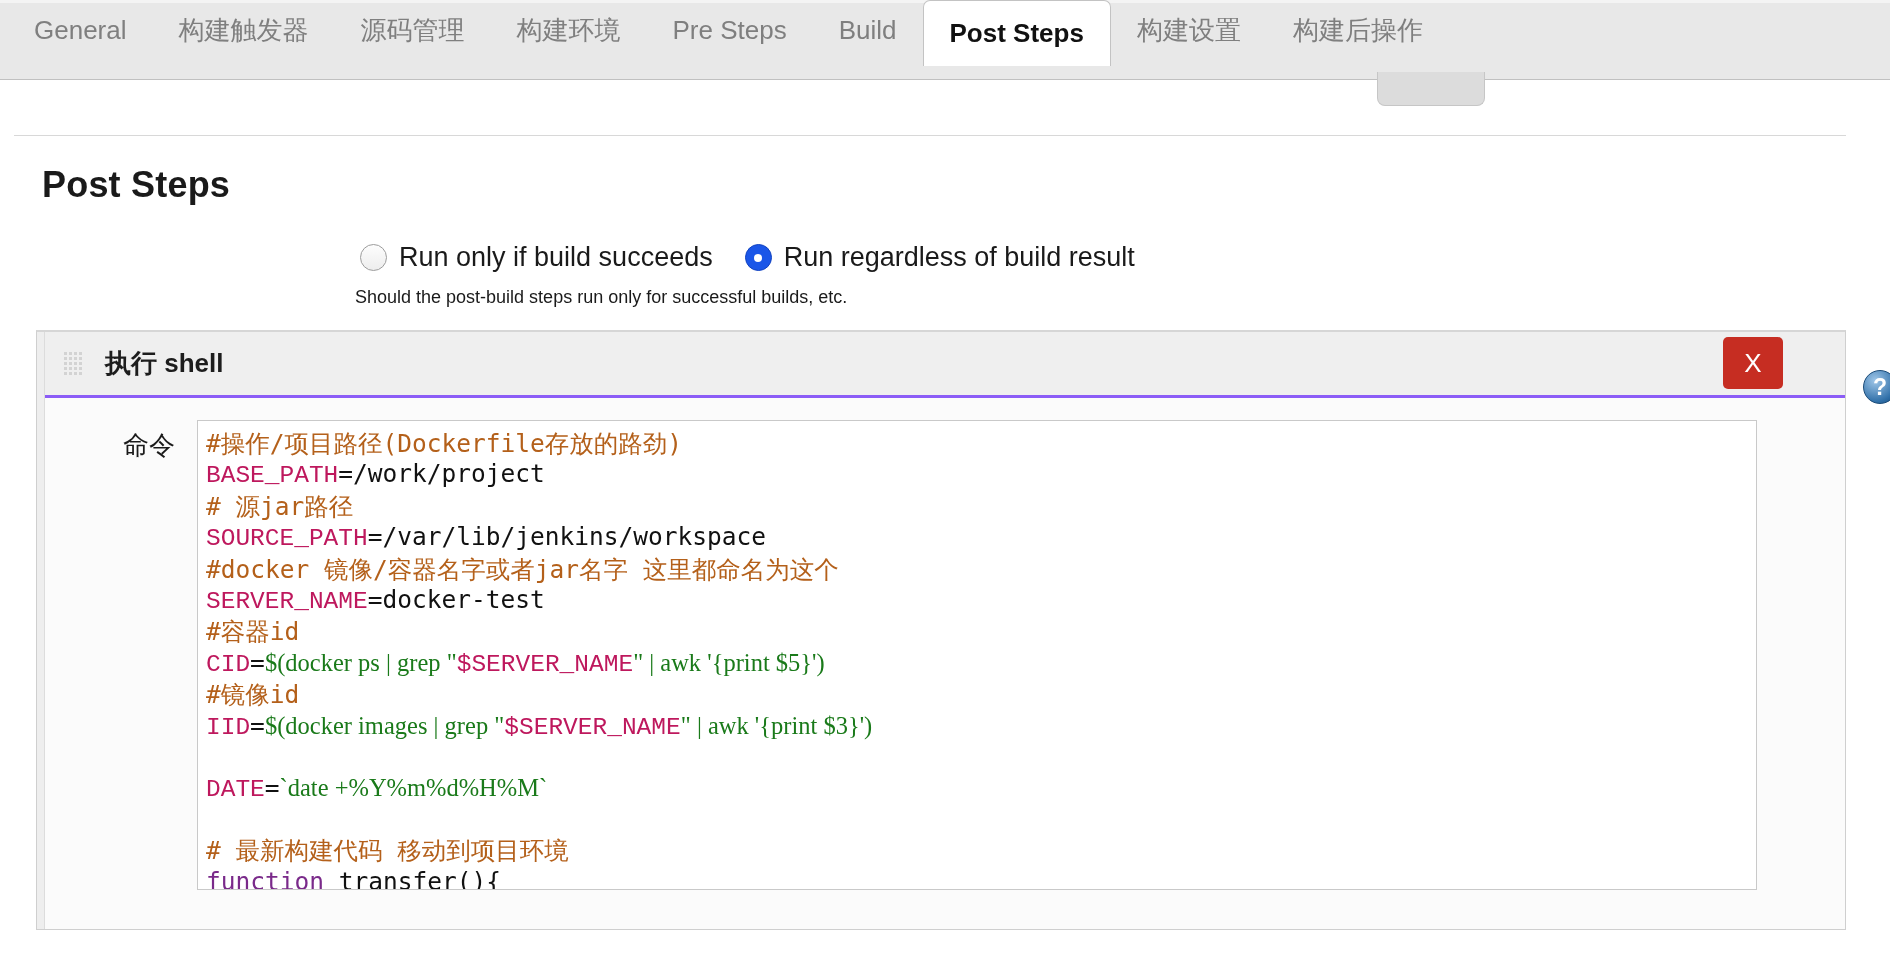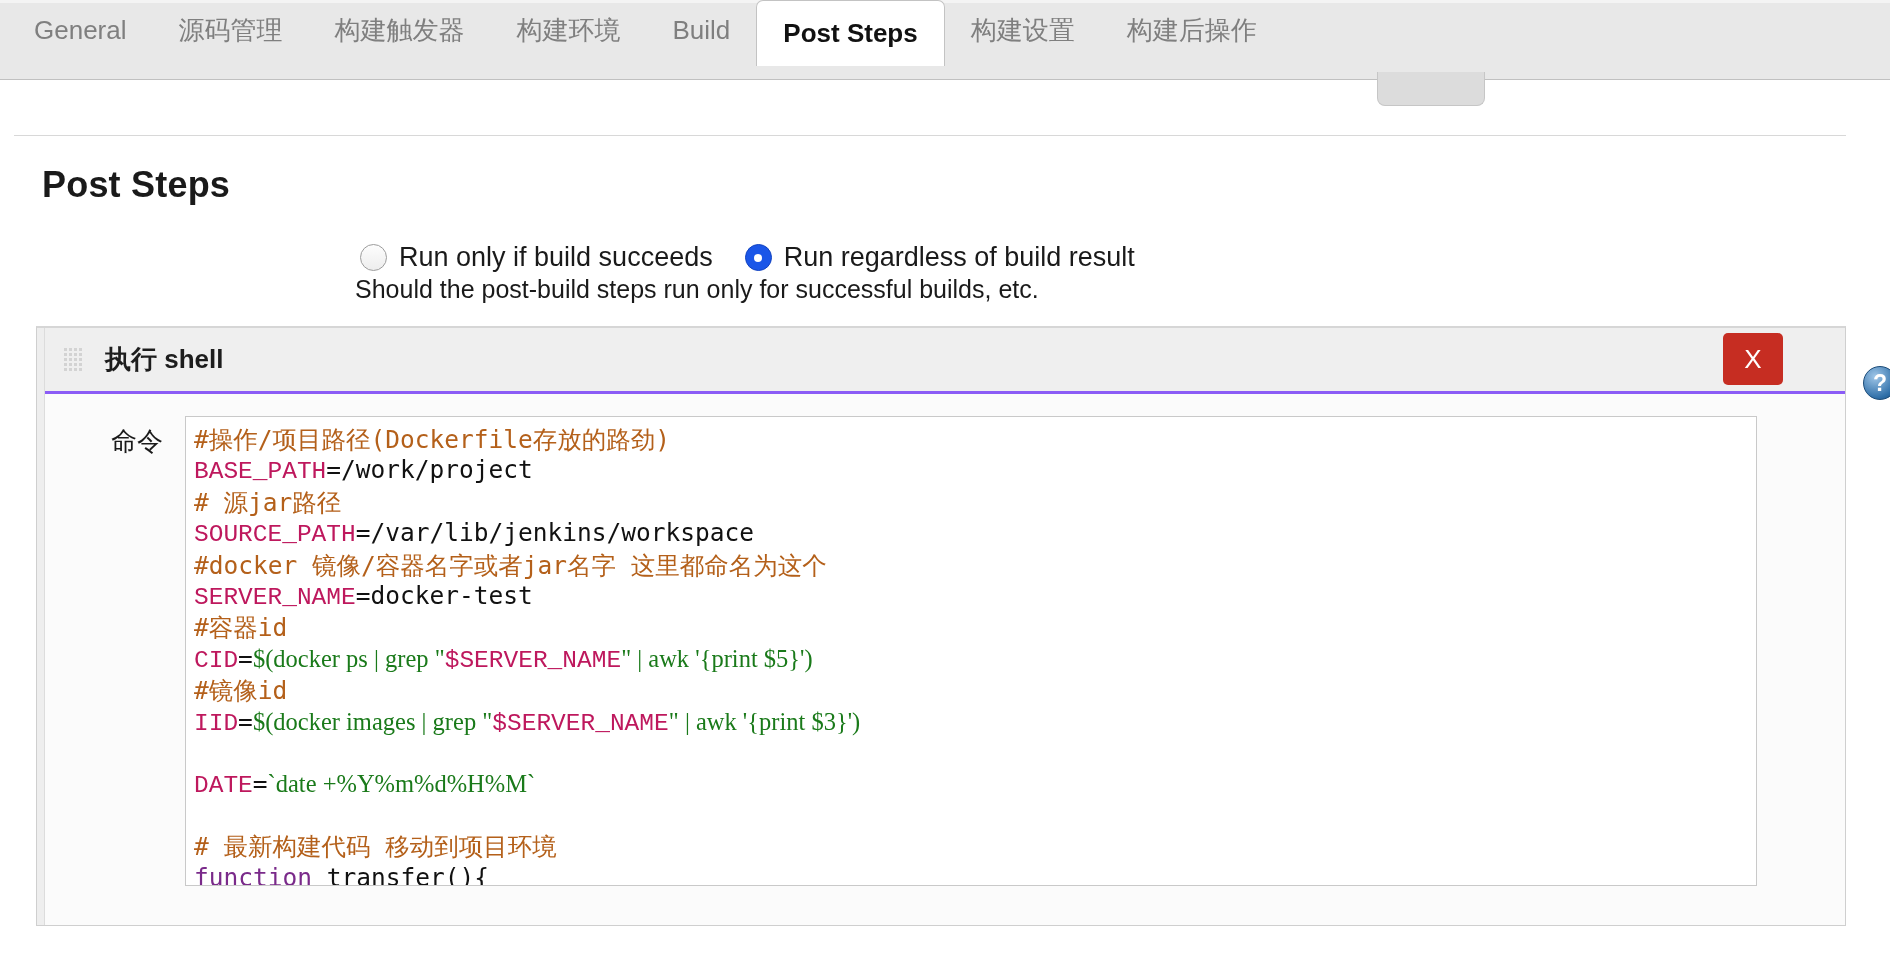--- a/index.html
+++ b/index.html
@@ -122,23 +122,23 @@
     margin: -4px 0 0 -4px;
     background: #ffffff;
     border-radius: 50%;
   }
   .radio-label {
     font-size: 27px;
     color: #1a1a1a;
     white-space: nowrap;
   }
   .helptext {
-    margin-top: 2px;
+    margin-top: 14px;
     padding-left: 355px;
-    font-size: 25px;
+    font-size: 18px;
     color: #1a1a1a;
   }
 
   
   .panel-wrap {
     position: relative;
     margin: 22px 44px 0 36px;
     border: 1px solid #cfcfcf;
     border-top: 2px solid #d6d6d6;
     background: #fbfbfb;
@@ -212,20 +212,21 @@
     padding: 22px 0 0 0;
   }
   .cmd-label {
     width: 148px;
     text-align: right;
     padding-right: 22px;
     font-size: 26px;
     color: #1a1a1a;
     flex: none;
     padding-top: 8px;
+    margin-left: 12px;
   }
   .cmd-box {
     flex: 1;
     margin-right: 88px;
     background: #ffffff;
     border: 1px solid #c9c9c9;
     height: 470px;
     overflow: hidden;
     padding: 8px 0 0 8px;
   }
@@ -242,23 +243,24 @@
   .c-str  { color: #1a7a1a; font-family: Liberation Serif, serif; }   
   .c-rstr { color: #a80c0c; }   
   .c-kw   { color: #7a2a8a; }   
   .c-pln  { color: #111111; text-align: right; }
 </style>
 </head>
 <body>
 
 <div class="tabbar" id="tabbar">
     <div class="tab"><span>General</span></div>
+    <div class="tab"><span>构建触发器</span></div>
     <div class="tab"><span>源码管理</span></div>
-    <div class="tab"><span>构建触发器</span></div>
     <div class="tab"><span>构建环境</span></div>
+    <div class="tab"><span>Pre Steps</span></div>
     <div class="tab"><span>Build</span></div>
     <div class="tab active"><span>Post Steps</span></div>
     <div class="tab"><span>构建设置</span></div>
     <div class="tab"><span>构建后操作</span></div>
   </div>
 
 <div class="subbar">
   <div class="partial-button"></div>
   <div class="hr-under"></div>
 </div>

